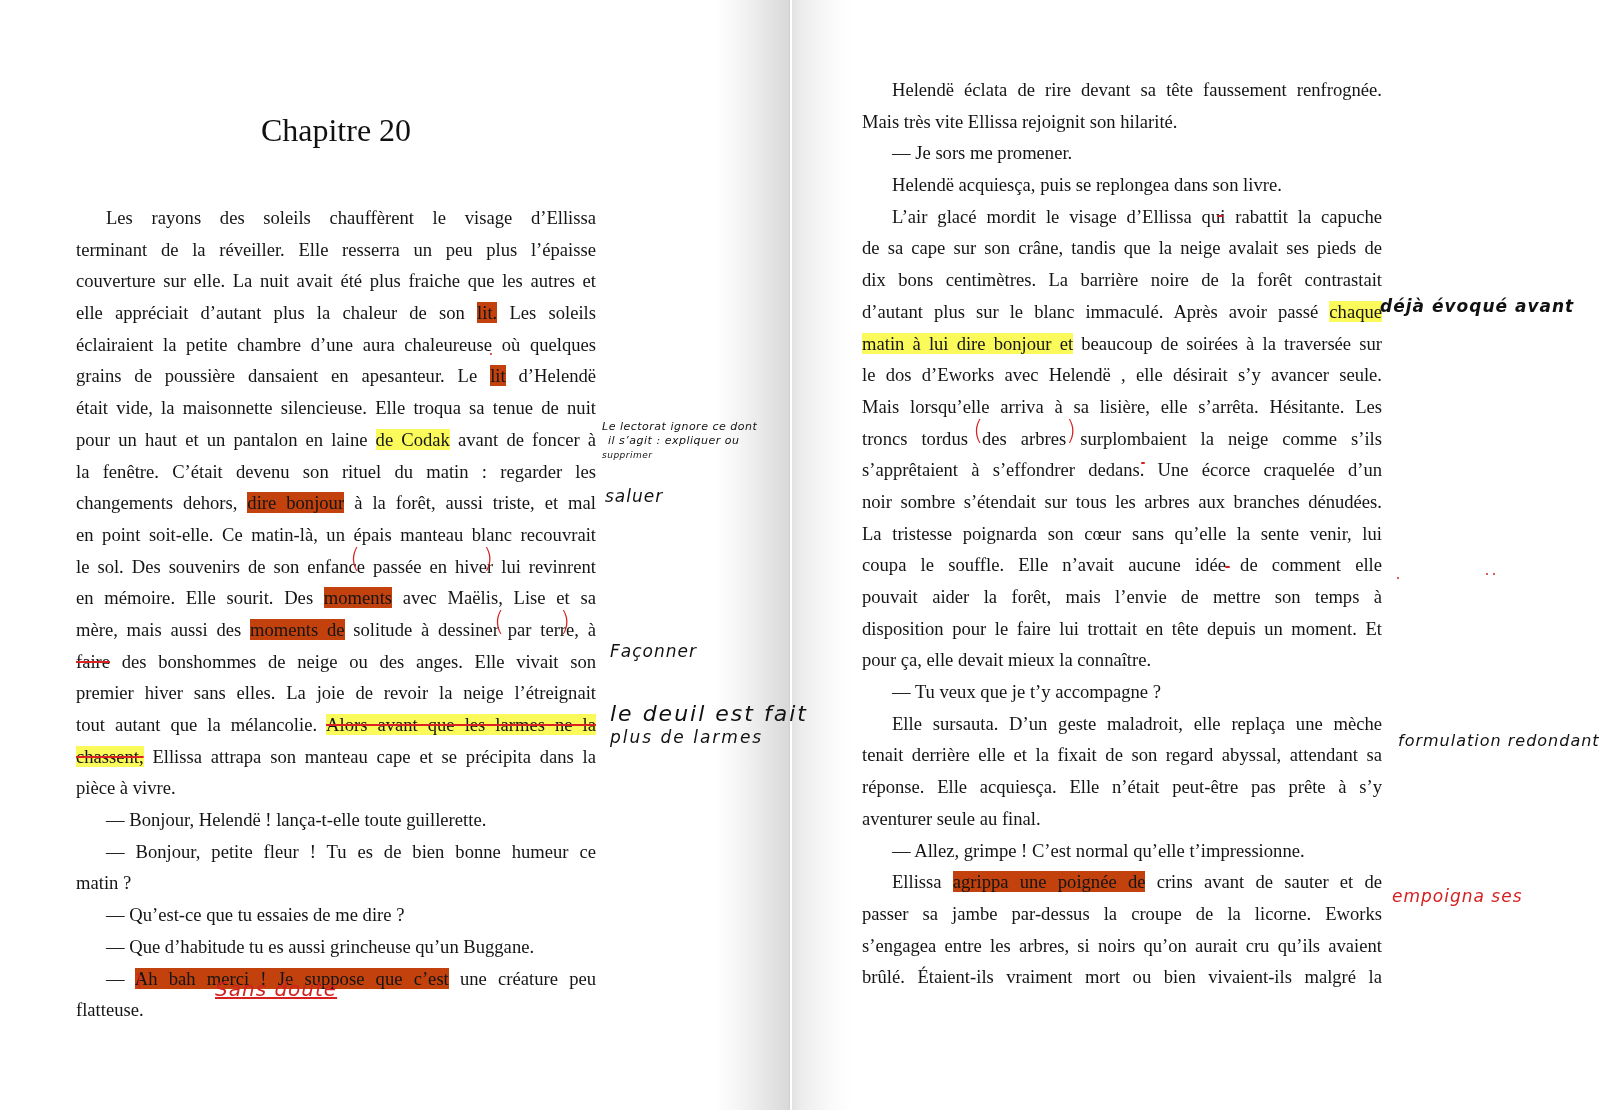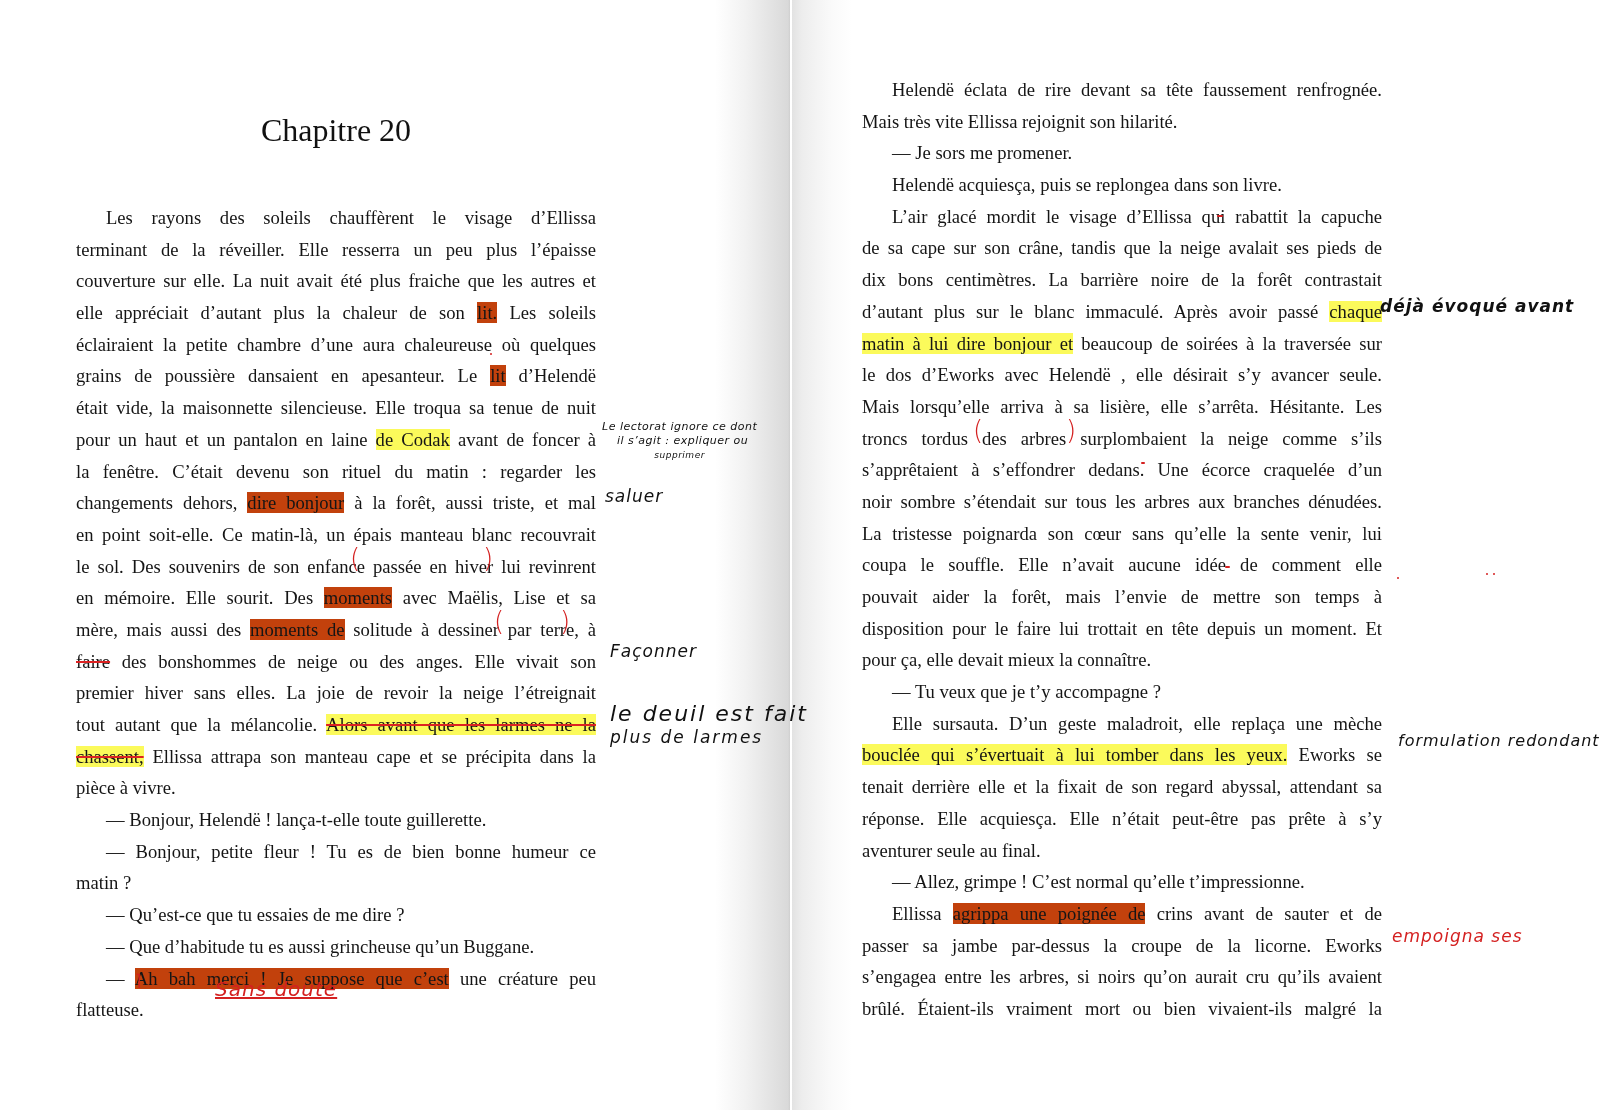--- a/index.html
+++ b/index.html
@@ -86,21 +86,21 @@
   <div class="line last">pièce à vivre.</div>
   <div class="line last indent">— Bonjour, Helendë ! lança-t-elle toute guillerette.</div>
   <div class="line indent">— Bonjour, petite fleur ! Tu es de bien bonne humeur ce</div>
   <div class="line last">matin ?</div>
   <div class="line last indent">— Qu’est-ce que tu essaies de me dire ?</div>
   <div class="line last indent">— Que d’habitude tu es aussi grincheuse qu’un Buggane.</div>
   <div class="line indent"><span>— </span><span class="hl-green">Ah bah merci ! Je suppose que c’est</span><span> une créature peu</span></div>
   <div class="line last">flatteuse.</div>
 </div>
 
-<div class="note small" style="left:602px; top:420px;text-align:center;">
+<div class="note small" style="left:602px; top:420px;">
   <div>Le lectorat ignore ce dont</div>
   <div style="padding-left:6px;">il s’agit : expliquer ou</div>
   <div style="font-size:9px;">supprimer</div>
 </div>
 <div class="note mid" style="left:605px; top:485px;">saluer</div>
 <div class="note mid" style="left:610px; top:640px;">Façonner</div>
 <div class="note large" style="left:610px; top:700px;">
   <div>le deuil est fait</div>
   <div style="font-size:17px; line-height:18px;">plus de larmes</div>
 </div>
@@ -128,34 +128,33 @@
   <div class="line">troncs tordus des arbres surplombaient la neige comme s’ils</div>
   <div class="line">s’apprêtaient à s’effondrer dedans. Une écorce craquelée d’un</div>
   <div class="line">noir sombre s’étendait sur tous les arbres aux branches dénudées.</div>
   <div class="line">La tristesse poignarda son cœur sans qu’elle la sente venir, lui</div>
   <div class="line">coupa le souffle. Elle n’avait aucune idée de comment elle</div>
   <div class="line">pouvait aider la forêt, mais l’envie de mettre son temps à</div>
   <div class="line">disposition pour le faire lui trottait en tête depuis un moment. Et</div>
   <div class="line last">pour ça, elle devait mieux la connaître.</div>
   <div class="line last indent">— Tu veux que je t’y accompagne ?</div>
   <div class="line indent">Elle sursauta. D’un geste maladroit, elle replaça une mèche</div>
-  <div class="line"><span class="hl-yellow">bouclée qui s’évertuait à lui tomber dans les yeux.</span><span> Eworks se</span></div>
   <div class="line">tenait derrière elle et la fixait de son regard abyssal, attendant sa</div>
   <div class="line">réponse. Elle acquiesça. Elle n’était peut-être pas prête à s’y</div>
   <div class="line last">aventurer seule au final.</div>
   <div class="line last indent">— Allez, grimpe ! C’est normal qu’elle t’impressionne.</div>
   <div class="line indent"><span>Ellissa </span><span class="hl-green">agrippa une poignée de</span><span> crins avant de sauter et de</span></div>
   <div class="line">passer sa jambe par-dessus la croupe de la licorne. Eworks</div>
   <div class="line">s’engagea entre les arbres, si noirs qu’on aurait cru qu’ils avaient</div>
   <div class="line">brûlé. Étaient-ils vraiment mort ou bien vivaient-ils malgré la</div>
 </div>
 
 <div class="note mid" style="left:1380px; top:295px;font-weight:bold;">déjà évoqué avant</div>
 <div class="note mid" style="left:1398px; top:730px; font-size:16px;">formulation redondante</div>
-<div class="note red mid" style="left:1392px; top:925px;">empoigna ses</div>
+<div class="note red mid" style="left:1392px; top:885px;">empoigna ses</div>
 
 <div class="mark" style="left:973px; top:417px;">(</div>
 <div class="mark" style="left:1066px; top:417px;">)</div>
 <div class="dot" style="left:1217px; top:215px; width:6px; height:1.5px;"></div>
 <div class="dot" style="left:1141px; top:462px; width:4px;"></div>
 <div class="dot" style="left:1327px; top:473px;"></div>
 <div class="dot" style="left:1225px; top:566px; width:5px;"></div>
 <div class="dot" style="left:1397px; top:577px;"></div>
 <div class="dot" style="left:1486px; top:573px;"></div>
 <div class="dot" style="left:1493px; top:573px;"></div>

